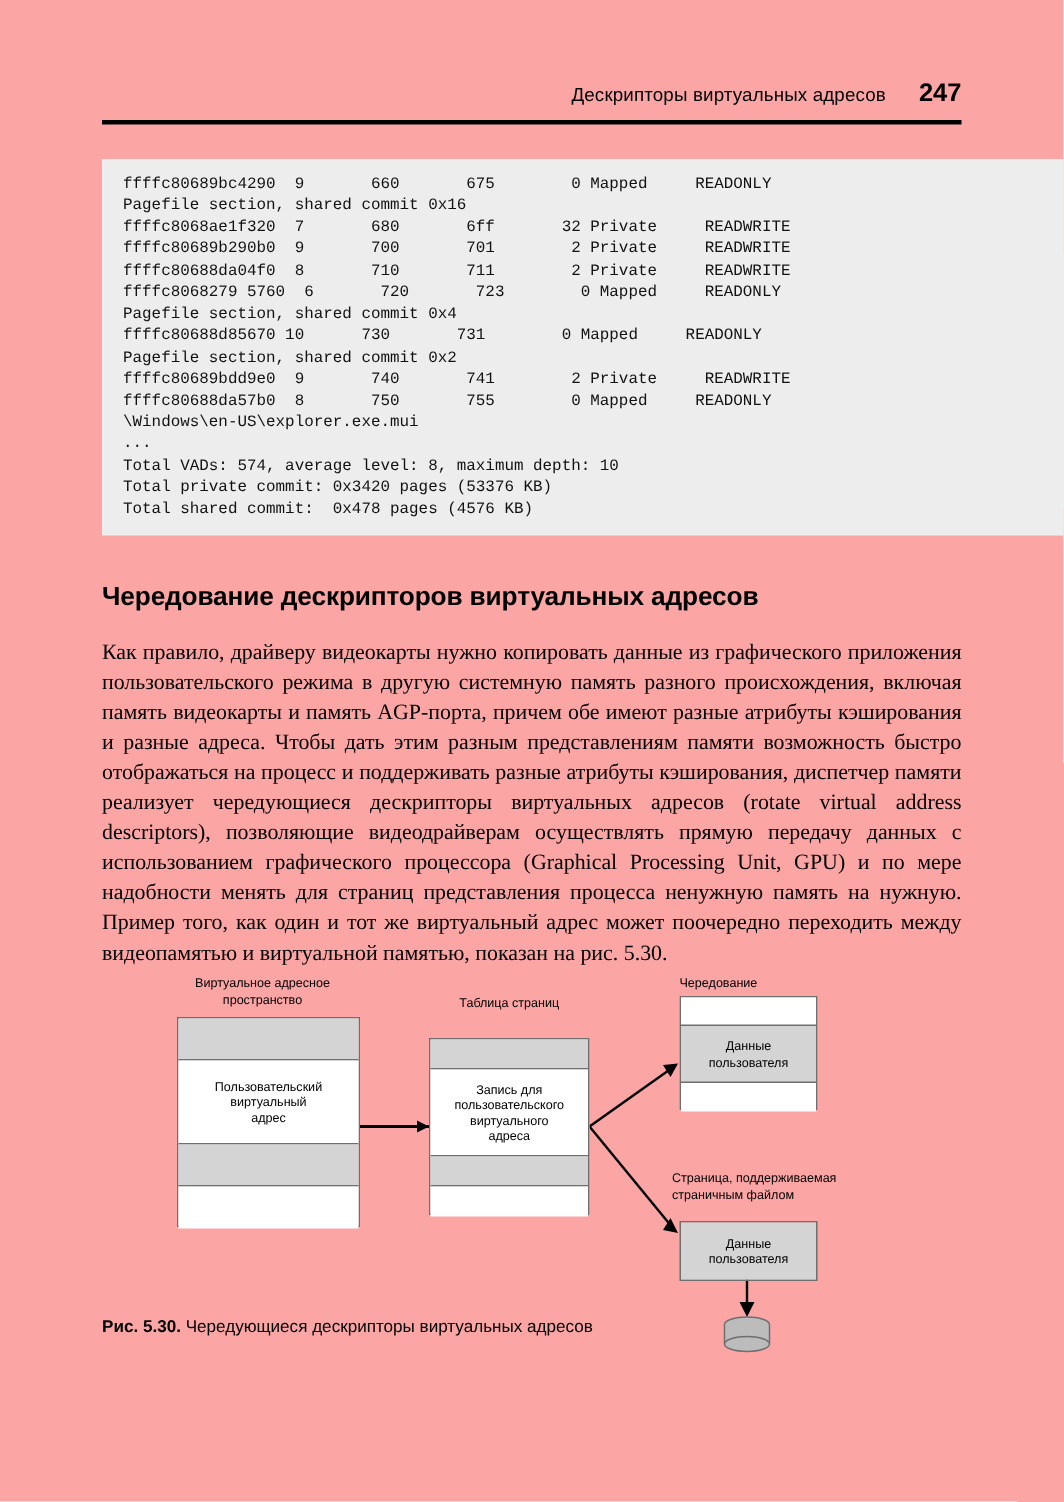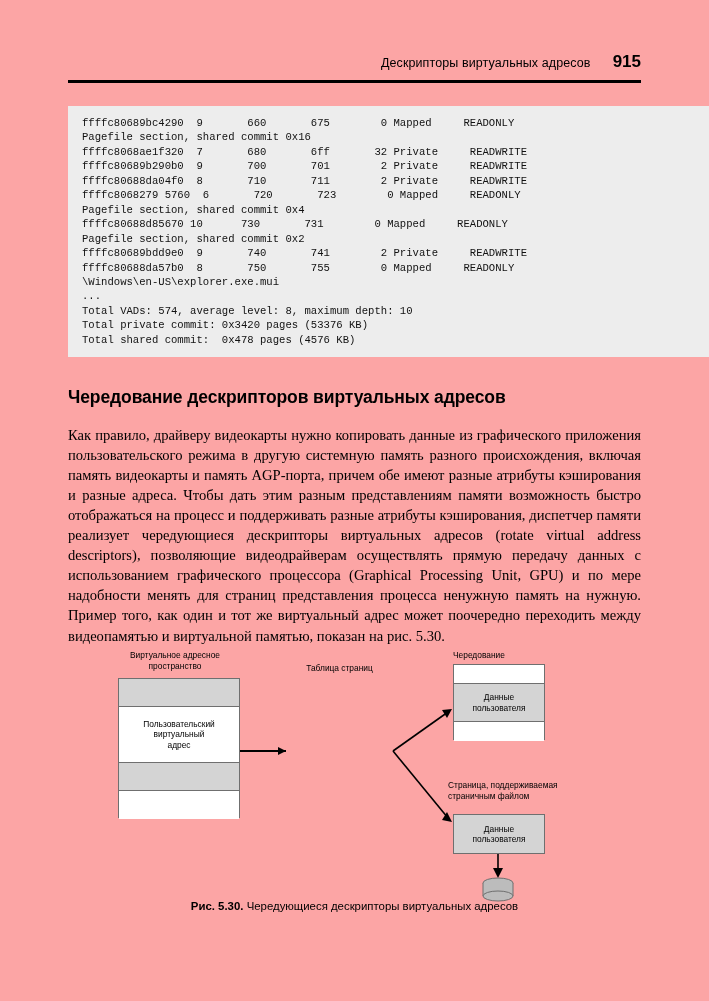--- a/index.html
+++ b/index.html
@@ -134,44 +134,43 @@
     display: flex;
     align-items: center;
     justify-content: center;
     height: 100%;
     padding: 0 1px;
     box-sizing: border-box;
   }
   .fig-caption {
     position: absolute;
     left: 68px;
-    top: 900px;
-    width: 573px;
-    text-align: center;
+    top: 879px;
+    width: 573px;
     font-family: "Liberation Sans", sans-serif;
     font-size: 11.4px;
     color: #000;
   }
   .fig-caption b { font-weight: bold; }
   svg.connectors {
     position: absolute;
     left: 0; top: 0;
     width: 573px;
     height: 265px;
     overflow: visible;
   }
 </style>
 </head>
 <body>
 
 <div class="page">
 
   <div class="header">
     <span class="header-title">Дескрипторы виртуальных адресов</span>
-    <span class="header-page">915</span>
+    <span class="header-page">247</span>
   </div>
   <div class="header-rule"></div>
 
   <div class="codeblock">
     <pre>ffffc80689bc4290  9       660       675        0 Mapped     READONLY
 Pagefile section, shared commit 0x16
 ffffc8068ae1f320  7       680       6ff       32 Private     READWRITE
 ffffc80689b290b0  9       700       701        2 Private     READWRITE
 ffffc80688da04f0  8       710       711        2 Private     READWRITE
 ffffc8068279 5760  6       720       723        0 Mapped     READONLY
@@ -225,20 +224,31 @@
       <div class="seg seg-gray" style="height:28px;"></div>
       <div class="seg seg-white" style="height:56px;">
         <div class="seg-label" style="white-space:pre-line;">Пользовательский
 виртуальный
 адрес</div>
       </div>
       <div class="seg seg-gray" style="height:28px;"></div>
       <div class="seg seg-white" style="height:28px;"></div>
     </div>
 
+    <div class="fig-box" style="left:218px; top:42px; width:107px; height:118px;">
+      <div class="seg seg-gray" style="height:20px;"></div>
+      <div class="seg seg-white" style="height:58px;">
+        <div class="seg-label" style="white-space:pre-line;">Запись для
+пользовательского
+виртуального
+адреса</div>
+      </div>
+      <div class="seg seg-gray" style="height:20px;"></div>
+      <div class="seg seg-white" style="height:20px;"></div>
+    </div>
 
     <div class="fig-box" style="left:385px; top:14px; width:92px; height:76px;">
       <div class="seg seg-white" style="height:19px;"></div>
       <div class="seg seg-gray" style="height:38px;">
         <div class="seg-label" style="white-space:pre-line;">Данные
 пользователя</div>
       </div>
       <div class="seg seg-white" style="height:19px;"></div>
     </div>
 

